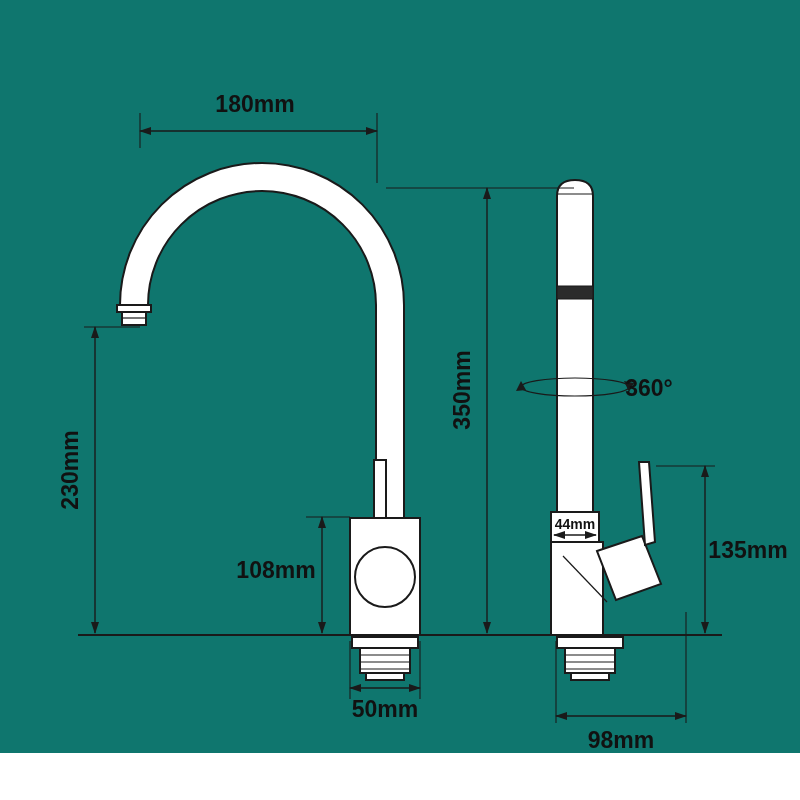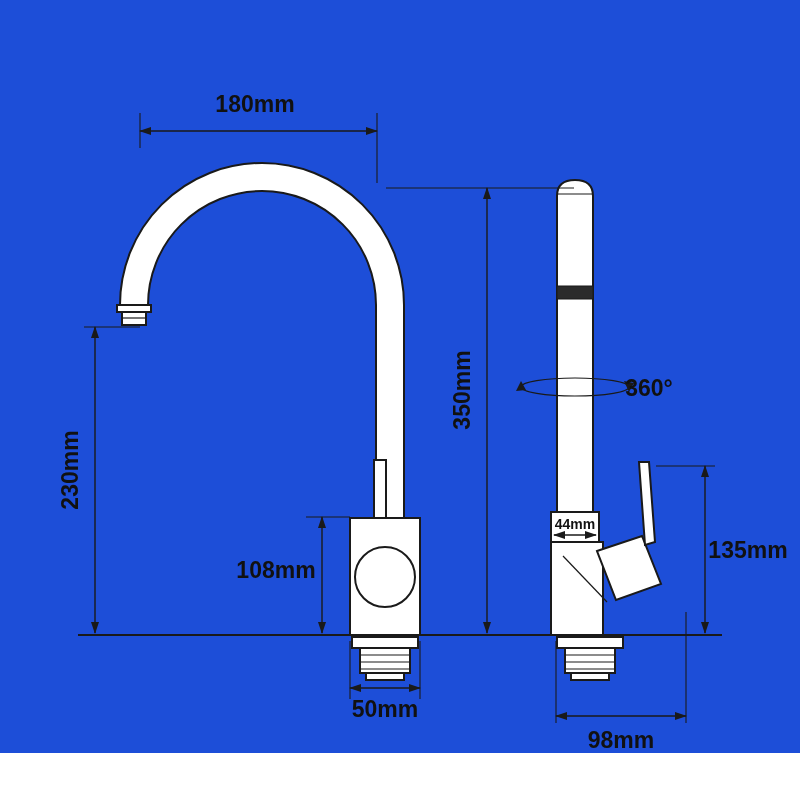--- a/index.html
+++ b/index.html
@@ -4,21 +4,21 @@
 <style>
   html, body {
     margin: 0; padding: 0;
     width: 800px; height: 800px;
     background: #ffffff;
     overflow: hidden;
     font-family: "Liberation Sans", sans-serif;
   }
   .canvas {
     width: 800px; height: 753px;
-    background: #1d4ed8;
+    background: #0f766e;
     position: relative;
   }
   svg { display: block; }
   svg text {
     font-family: "Liberation Sans", sans-serif;
     font-weight: 700;
     fill: #111111;
   }
   .outline { fill: #ffffff; stroke: #1a1a1a; stroke-width: 2; }
   .thin    { fill: none;    stroke: #1a1a1a; stroke-width: 1.2; }

